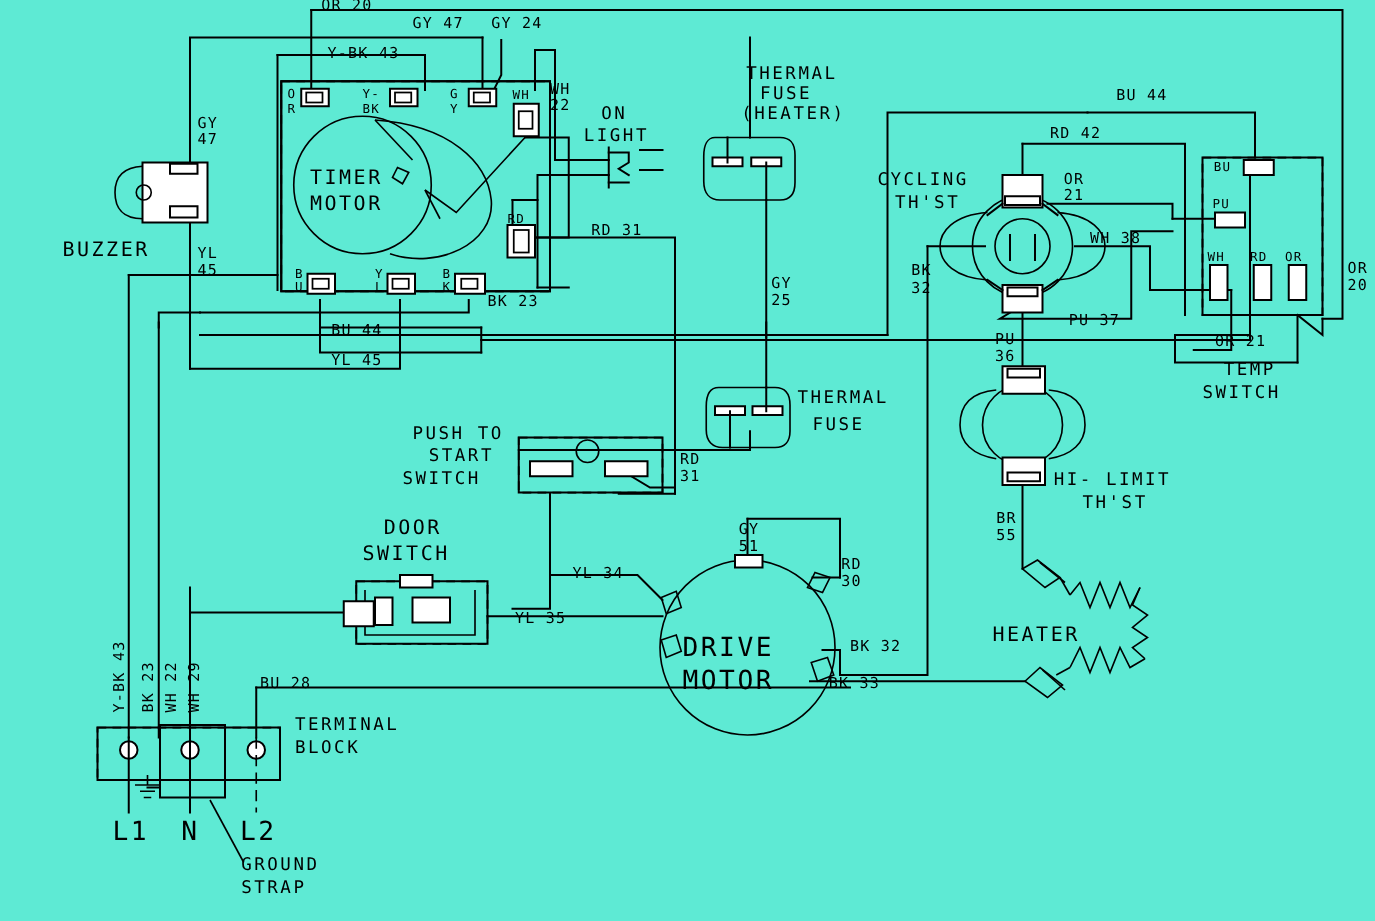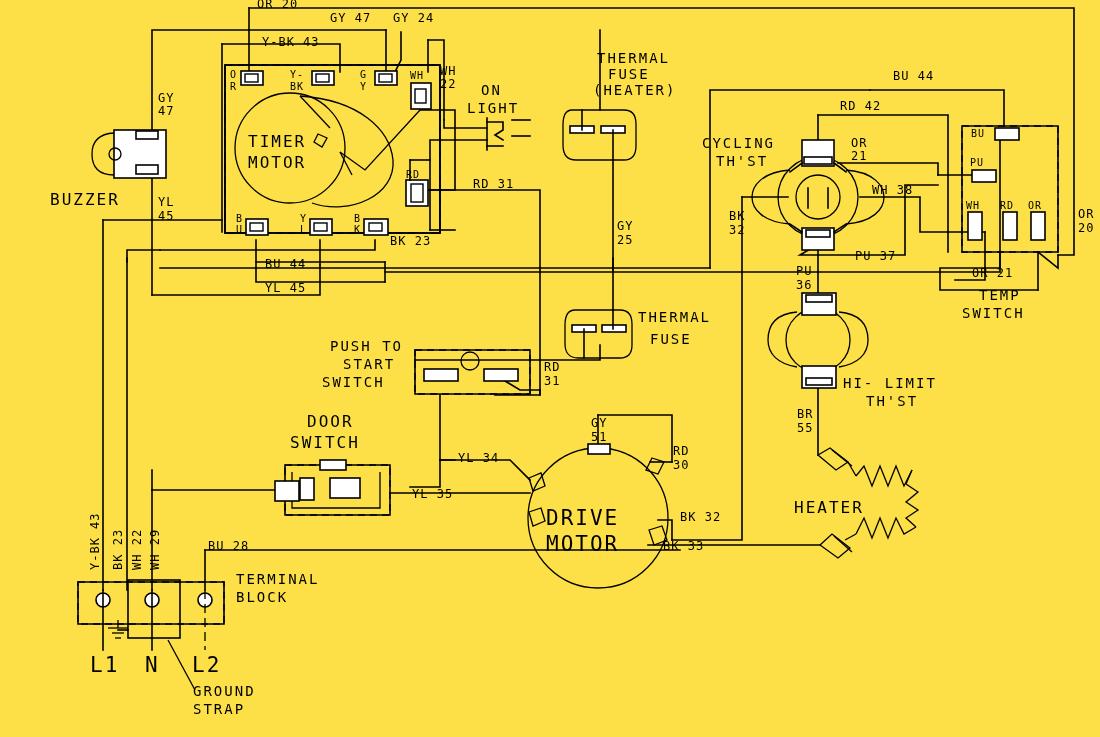--- a/index.html
+++ b/index.html
@@ -5,21 +5,21 @@
 <style>
   html,body{margin:0;padding:0;background:#ffffff;}
   body{
     font-family:"DejaVu Sans Mono","Liberation Mono",monospace;
     color:#000;
   }
   #sheet{
     position:relative;
     width:1100px;
     height:737px;
-    background:#fde047;
+    background:#5eead4;
     overflow:hidden;
   }
   #sheet svg{position:absolute;left:0;top:0;width:1100px;height:737px;}
   text{
     font-family:"DejaVu Sans Mono","Liberation Mono",monospace;
     fill:#000;
     letter-spacing:1px;
   }
   .lbl{font-size:12px;}
   .lbl-sm{font-size:10px;}

